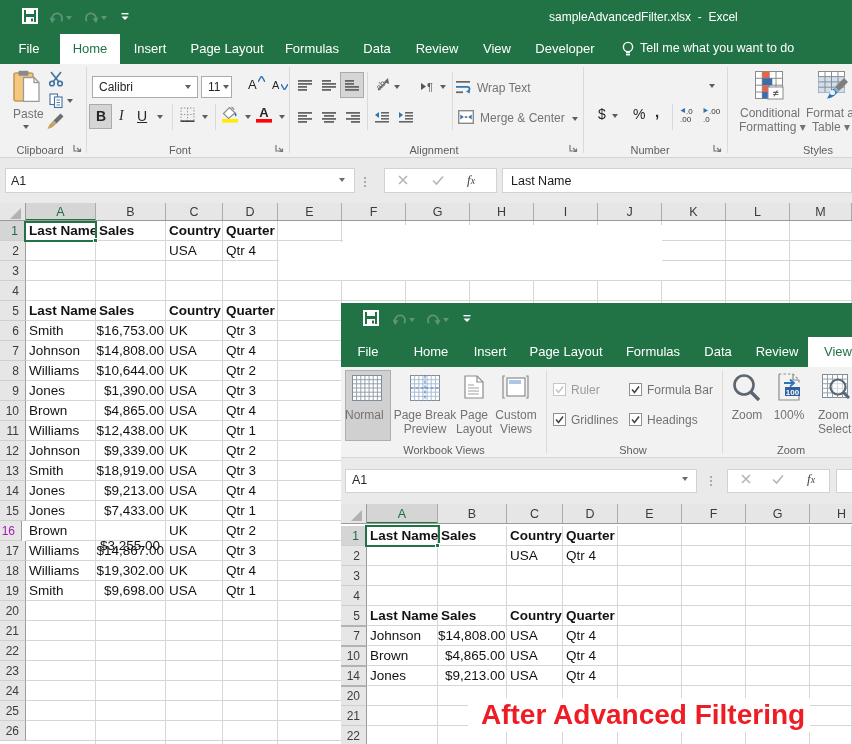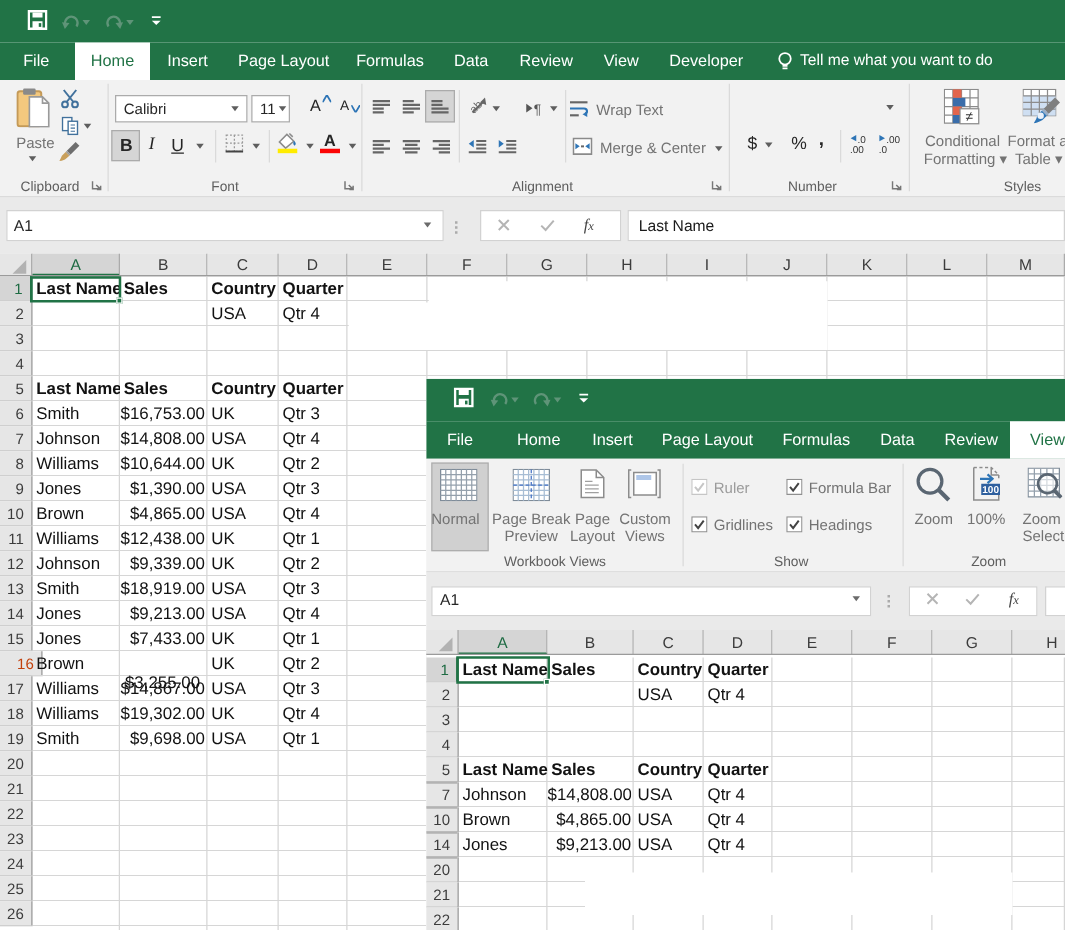--- a/index.html
+++ b/index.html
@@ -36,20 +36,21 @@
     <div class="dar" style="left:66px;top:16px;border-top-color:#5f9478"></div>
     <svg class="abs" style="left:84px;top:10px" width="15" height="15">
       <path d="M11.8 9.5 A 5 5 0 1 0 2.8 11.2" fill="none" stroke="#5f9478" stroke-width="1.8"></path>
       <path d="M14.4 7.8 L8.4 8.4 L12.1 13.2 Z" fill="#5f9478"></path>
     </svg>
     <div class="dar" style="left:101px;top:16px;border-top-color:#5f9478"></div>
     <svg class="abs" style="left:120px;top:11px" width="10" height="11">
       <rect x="1.5" y="2" width="7" height="1.4" fill="#fff"></rect>
       <path d="M1.5 5.5 L8.5 5.5 L5 9 Z" fill="#fff"></path>
     </svg>
+    <div class="abs wtxt" style="left:549px;top:10px;font-size:12px">sampleAdvancedFilter.xlsx &nbsp;-&nbsp; Excel</div>
     <div class="abs green" style="left:0;top:34px;width:852px;height:30px"></div>
     <div class="tab" style="left:7px;top:34px;width:44px">File</div>
     <div class="tab tabsel" style="left:60px;top:34px;width:60px">Home</div>
     <div class="tab" style="left:124px;top:34px;width:52px">Insert</div>
     <div class="tab" style="left:187px;top:34px;width:80px">Page Layout</div>
     <div class="tab" style="left:281px;top:34px;width:62px">Formulas</div>
     <div class="tab" style="left:356px;top:34px;width:42px">Data</div>
     <div class="tab" style="left:411px;top:34px;width:52px">Review</div>
     <div class="tab" style="left:476px;top:34px;width:42px">View</div>
     <div class="tab" style="left:531px;top:34px;width:68px">Developer</div>
@@ -315,21 +316,21 @@
     <div class="rnum" style="left:0;top:321px;width:26px;height:20px;line-height:20px;background:#e6e6e6;color:#3c3c3c;border-right:1px solid #9b9b9b;border-bottom:1px solid #cfcfcf">6</div>
     <div class="rnum" style="left:0;top:341px;width:26px;height:20px;line-height:20px;background:#e6e6e6;color:#3c3c3c;border-right:1px solid #9b9b9b;border-bottom:1px solid #cfcfcf">7</div>
     <div class="rnum" style="left:0;top:361px;width:26px;height:20px;line-height:20px;background:#e6e6e6;color:#3c3c3c;border-right:1px solid #9b9b9b;border-bottom:1px solid #cfcfcf">8</div>
     <div class="rnum" style="left:0;top:381px;width:26px;height:20px;line-height:20px;background:#e6e6e6;color:#3c3c3c;border-right:1px solid #9b9b9b;border-bottom:1px solid #cfcfcf">9</div>
     <div class="rnum" style="left:0;top:401px;width:26px;height:20px;line-height:20px;background:#e6e6e6;color:#3c3c3c;border-right:1px solid #9b9b9b;border-bottom:1px solid #cfcfcf">10</div>
     <div class="rnum" style="left:0;top:421px;width:26px;height:20px;line-height:20px;background:#e6e6e6;color:#3c3c3c;border-right:1px solid #9b9b9b;border-bottom:1px solid #cfcfcf">11</div>
     <div class="rnum" style="left:0;top:441px;width:26px;height:20px;line-height:20px;background:#e6e6e6;color:#3c3c3c;border-right:1px solid #9b9b9b;border-bottom:1px solid #cfcfcf">12</div>
     <div class="rnum" style="left:0;top:461px;width:26px;height:20px;line-height:20px;background:#e6e6e6;color:#3c3c3c;border-right:1px solid #9b9b9b;border-bottom:1px solid #cfcfcf">13</div>
     <div class="rnum" style="left:0;top:481px;width:26px;height:20px;line-height:20px;background:#e6e6e6;color:#3c3c3c;border-right:1px solid #9b9b9b;border-bottom:1px solid #cfcfcf">14</div>
     <div class="rnum" style="left:0;top:501px;width:26px;height:20px;line-height:20px;background:#e6e6e6;color:#3c3c3c;border-right:1px solid #9b9b9b;border-bottom:1px solid #cfcfcf">15</div>
-    <div class="rnum" style="left:0;top:521px;width:34px;height:20px;line-height:20px;background:#e6e6e6;color:#c2410c;border-right:1px solid #9b9b9b;border-bottom:1px solid #cfcfcf">16</div>
+    <div class="rnum" style="left:0;top:521px;width:22px;height:20px;line-height:20px;background:#e6e6e6;color:#a21caf;border-right:1px solid #9b9b9b;border-bottom:1px solid #cfcfcf">16</div>
     <div class="rnum" style="left:0;top:541px;width:26px;height:20px;line-height:20px;background:#e6e6e6;color:#3c3c3c;border-right:1px solid #9b9b9b;border-bottom:1px solid #cfcfcf">17</div>
     <div class="rnum" style="left:0;top:561px;width:26px;height:20px;line-height:20px;background:#e6e6e6;color:#3c3c3c;border-right:1px solid #9b9b9b;border-bottom:1px solid #cfcfcf">18</div>
     <div class="rnum" style="left:0;top:581px;width:26px;height:20px;line-height:20px;background:#e6e6e6;color:#3c3c3c;border-right:1px solid #9b9b9b;border-bottom:1px solid #cfcfcf">19</div>
     <div class="rnum" style="left:0;top:601px;width:26px;height:20px;line-height:20px;background:#e6e6e6;color:#3c3c3c;border-right:1px solid #9b9b9b;border-bottom:1px solid #cfcfcf">20</div>
     <div class="rnum" style="left:0;top:621px;width:26px;height:20px;line-height:20px;background:#e6e6e6;color:#3c3c3c;border-right:1px solid #9b9b9b;border-bottom:1px solid #cfcfcf">21</div>
     <div class="rnum" style="left:0;top:641px;width:26px;height:20px;line-height:20px;background:#e6e6e6;color:#3c3c3c;border-right:1px solid #9b9b9b;border-bottom:1px solid #cfcfcf">22</div>
     <div class="rnum" style="left:0;top:661px;width:26px;height:20px;line-height:20px;background:#e6e6e6;color:#3c3c3c;border-right:1px solid #9b9b9b;border-bottom:1px solid #cfcfcf">23</div>
     <div class="rnum" style="left:0;top:681px;width:26px;height:20px;line-height:20px;background:#e6e6e6;color:#3c3c3c;border-right:1px solid #9b9b9b;border-bottom:1px solid #cfcfcf">24</div>
     <div class="rnum" style="left:0;top:701px;width:26px;height:20px;line-height:20px;background:#e6e6e6;color:#3c3c3c;border-right:1px solid #9b9b9b;border-bottom:1px solid #cfcfcf">25</div>
     <div class="rnum" style="left:0;top:721px;width:26px;height:20px;line-height:20px;background:#e6e6e6;color:#3c3c3c;border-right:1px solid #9b9b9b;border-bottom:1px solid #cfcfcf">26</div>
@@ -622,15 +623,16 @@
       <div class="cell" style="left:225px;top:323px;width:52px;">Qtr 4</div>
       <div class="cell" style="left:29px;top:343px;width:68px;">Brown</div>
       <div class="cell" style="left:97px;top:343px;width:67px;text-align:right;">$4,865.00</div>
       <div class="cell" style="left:169px;top:343px;width:53px;">USA</div>
       <div class="cell" style="left:225px;top:343px;width:52px;">Qtr 4</div>
       <div class="cell" style="left:29px;top:363px;width:68px;">Jones</div>
       <div class="cell" style="left:97px;top:363px;width:67px;text-align:right;">$9,213.00</div>
       <div class="cell" style="left:169px;top:363px;width:53px;">USA</div>
       <div class="cell" style="left:225px;top:363px;width:52px;">Qtr 4</div>
       <div class="abs" style="left:127px;top:395px;width:342px;height:34px;background:#fff"></div>
+      <div class="red" style="left:140px;top:396px;font-size:28px">After Advanced Filtering</div>
       <div class="abs" style="left:24px;top:222px;width:75px;height:22px;border:2px solid #217346"></div>
       <div class="abs" style="left:94px;top:240px;width:5px;height:5px;background:#217346;border:1px solid #fff"></div>
     </div>
   </div>
 </body></html>

